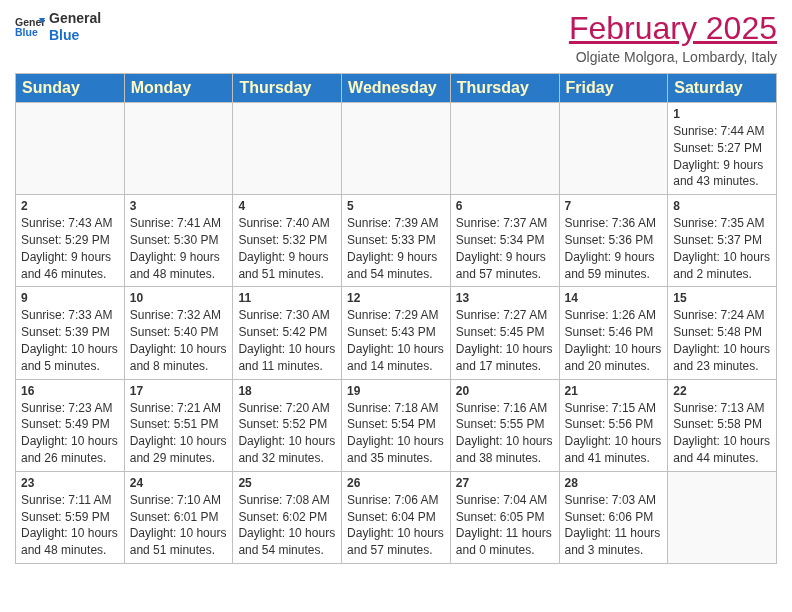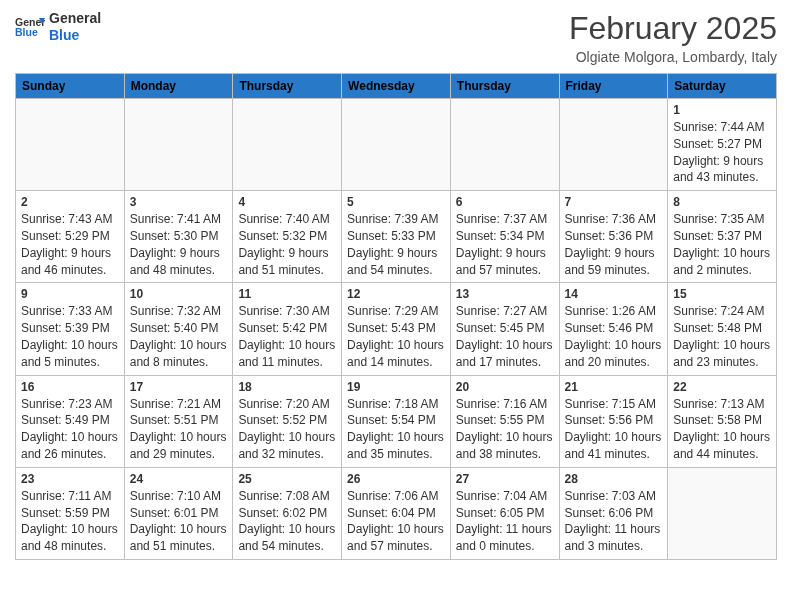--- a/index.html
+++ b/index.html
@@ -2,24 +2,24 @@
 <html><head>
   <meta charset="utf-8">
   <style>
     * { box-sizing: border-box; margin: 0; padding: 0; }
     body { font-family: Arial, sans-serif; background: #fff; width: 792px; height: 612px; overflow: hidden; }
     .page { width: 792px; min-height: 612px; background: #fff; padding: 10px 15px; }
     .header { display: flex; justify-content: space-between; align-items: flex-start; margin-bottom: 8px; }
     .logo { display: flex; align-items: center; }
     .logo-icon { width: 30px; height: 30px; margin-right: 4px; }
     .title-area { text-align: right; }
-    .month-title { font-size: 32px; color: #404040; font-weight: normal; }
+    .month-title { font-size: 32px; color: #be185d; font-weight: normal; text-decoration: underline; }
     .location { font-size: 14px; color: #555; margin-top: 2px; }
     .calendar { width: 100%; border-collapse: collapse; }
-    .calendar th { background: #2979c9; color: #000000; text-align: left; padding: 5px 6px; font-size: 12px; font-weight: bold; border: 1px solid #c0c0c0; }
+    .calendar th { background: #2979c9; color: #fef9c3; text-align: left; padding: 5px 6px; font-size: 16px; font-weight: bold; border: 1px solid #c0c0c0; }
     .calendar td { border: 1px solid #c0c0c0; vertical-align: top; padding: 4px 5px; width: 14.28%; font-size: 9.5px; color: #333; min-height: 70px; height: 70px; }
     .day-num { font-size: 12px; font-weight: bold; display: block; margin-bottom: 2px; }
     .day-info { font-size: 12px; line-height: 1.4; color: #333; }
     .empty { background: #f9f9f9; }
     tr.week-row td { height: 78px; }
   </style>
 </head>
 <body>
 
 <div class="page">

